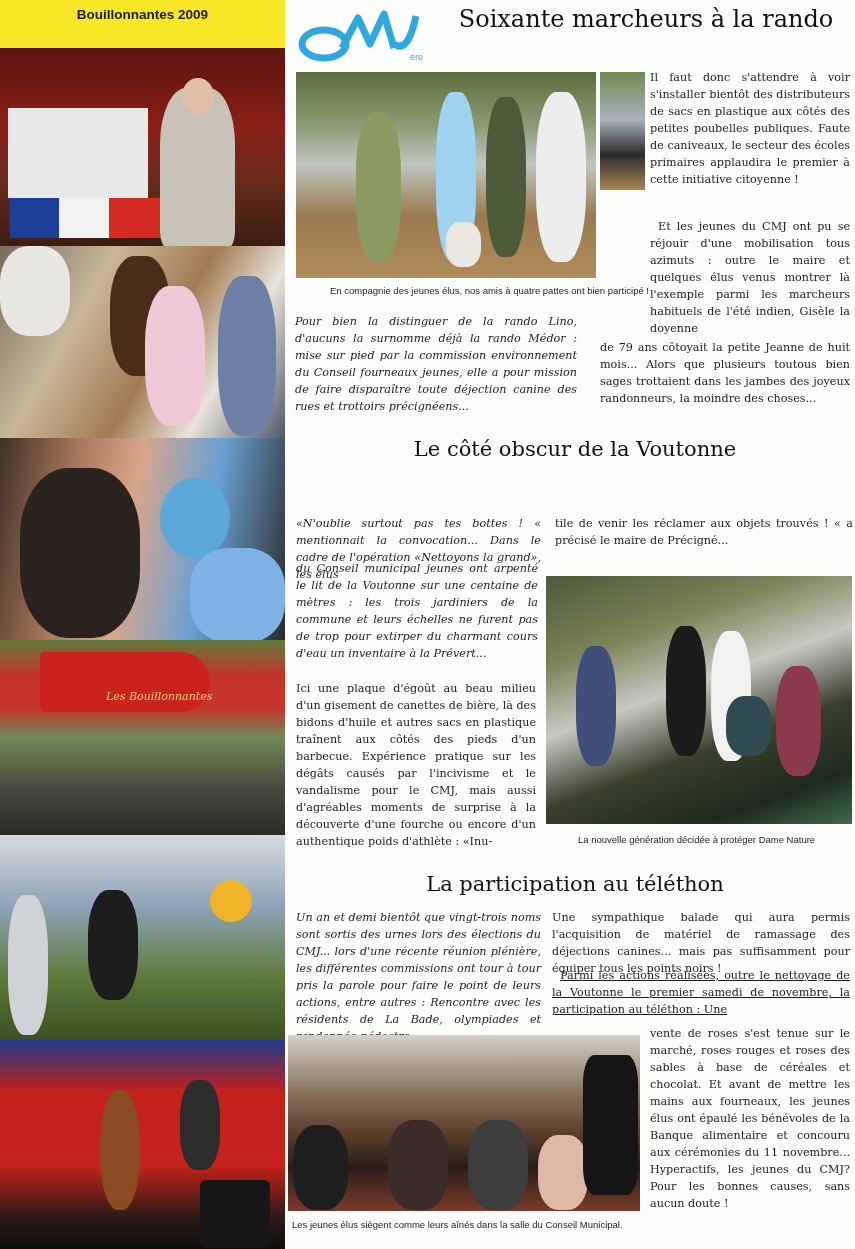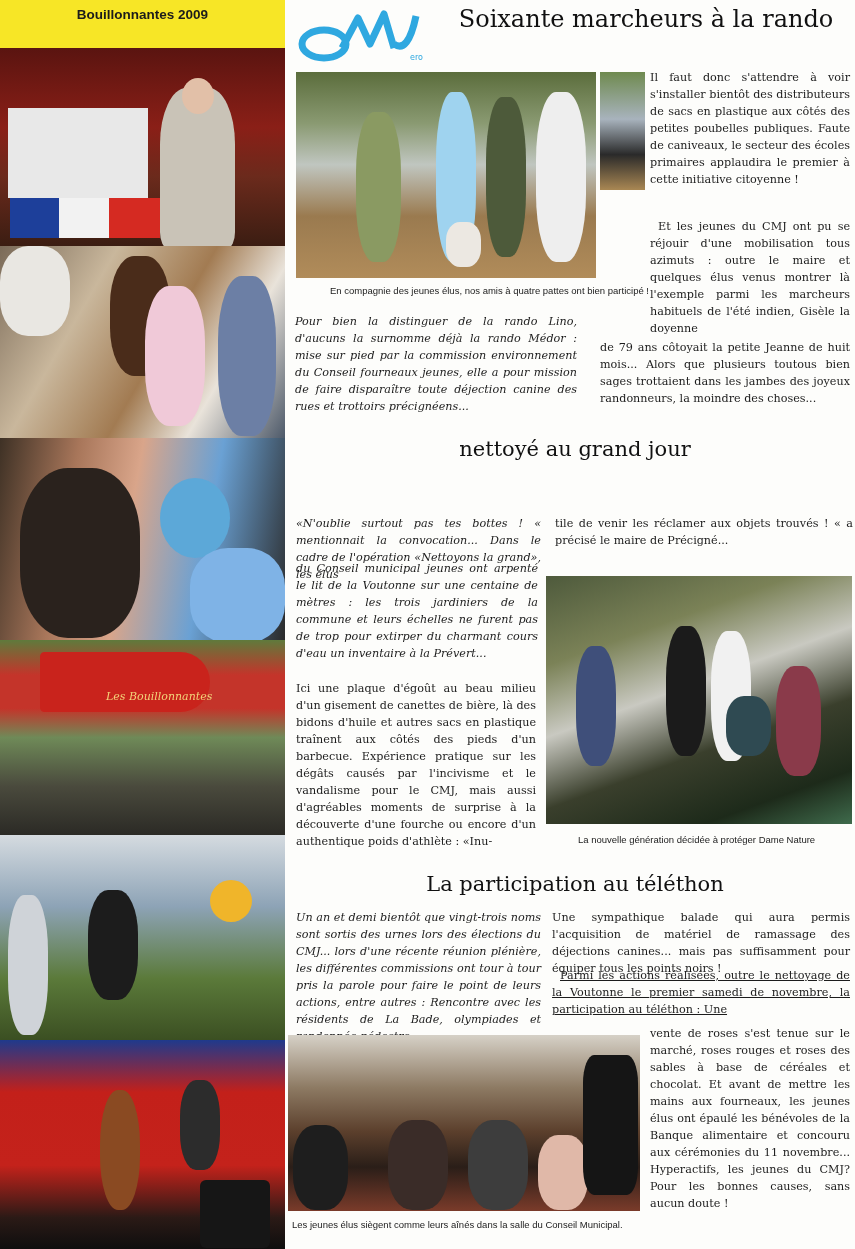--- a/index.html
+++ b/index.html
@@ -105,21 +105,21 @@
 </div>
 <div class="abs right-photo-sliver"></div>
 <div class="abs caption" style="left:298px;top:285px;width:330px;padding-left:32px;">En compagnie des jeunes élus, nos amis à quatre pattes ont bien  participé !</div>
 
 <div class="abs body" style="left:650px;top:69px;width:200px;">Il faut donc s'attendre à voir s'installer bientôt des  distributeurs de sacs en plastique aux côtés des petites poubelles publiques.  Faute de caniveaux, le secteur des écoles primaires applaudira le premier à  cette initiative citoyenne !</div>
 <div class="abs body" style="left:650px;top:218px;width:200px;text-indent:8px;">Et les jeunes du CMJ ont pu se réjouir d'une mobilisation tous azimuts : outre le maire et quelques élus venus montrer là l'exemple parmi les marcheurs habituels de l'été indien, Gisèle la doyenne</div>
 <div class="abs body" style="left:600px;top:339px;width:250px;">de 79 ans côtoyait la petite  Jeanne de huit mois... Alors que plusieurs toutous bien sages trottaient  dans les jambes des joyeux  randonneurs, la moindre des choses...</div>
 <div class="abs body it" style="left:295px;top:313px;width:282px;">Pour bien la  distinguer de la rando Lino, d'aucuns la surnomme déjà la rando Médor : mise  sur pied par la commission environnement du Conseil fourneaux jeunes, elle a pour mission de faire disparaître toute déjection canine des rues et trottoirs  précignéens...</div>
 
 <div class="abs h2" style="left:300px;top:435px;width:550px;">
-  <div>nettoyé au grand jour</div>
+  <div>Le côté obscur de la Voutonne</div>
 </div>
 <div class="abs body it" style="left:296px;top:515px;width:245px;">«N'oublie surtout pas tes bottes ! « mentionnait la convocation... Dans le cadre de l'opération «Nettoyons la grand», les élus</div>
 <div class="abs body it" style="left:296px;top:560px;width:242px;">du Conseil municipal jeunes ont arpenté le lit de la Voutonne sur une centaine de mètres : les trois jardiniers de la commune et leurs échelles ne furent pas de trop pour extirper du charmant cours d'eau un inventaire à la Prévert...</div>
 <div class="abs body" style="left:296px;top:680px;width:240px;">Ici une plaque d'égoût au beau milieu d'un gisement de canettes de bière, là des bidons d'huile et autres sacs en plastique traînent aux côtés des pieds d'un barbecue.  Expérience pratique sur les dégâts causés par l'incivisme et le vandalisme pour le CMJ, mais aussi d'agréables moments de surprise à la découverte d'une fourche ou encore d'un authentique poids d'athlète : «Inu-</div>
 <div class="abs body" style="left:555px;top:515px;width:298px;">tile de venir les réclamer aux objets trouvés ! « a précisé le maire de Précigné...</div>
 <div class="abs photo2">
   <div class="shape" style="left:30px;top:70px;width:40px;height:120px;background:#3f4f7a;"></div>
   <div class="shape" style="left:120px;top:50px;width:40px;height:130px;background:#1b1b1b;"></div>
   <div class="shape" style="left:165px;top:55px;width:40px;height:130px;background:#f1f1f1;"></div>
   <div class="shape" style="left:230px;top:90px;width:45px;height:110px;background:#8a3a4a;"></div>

